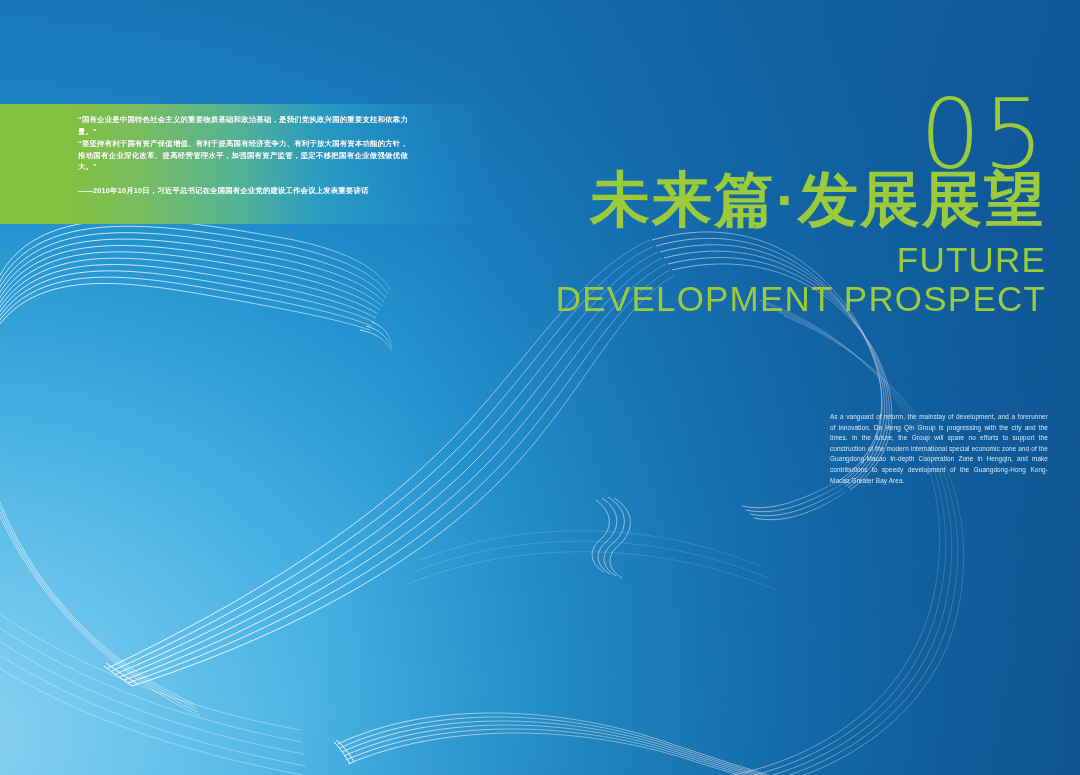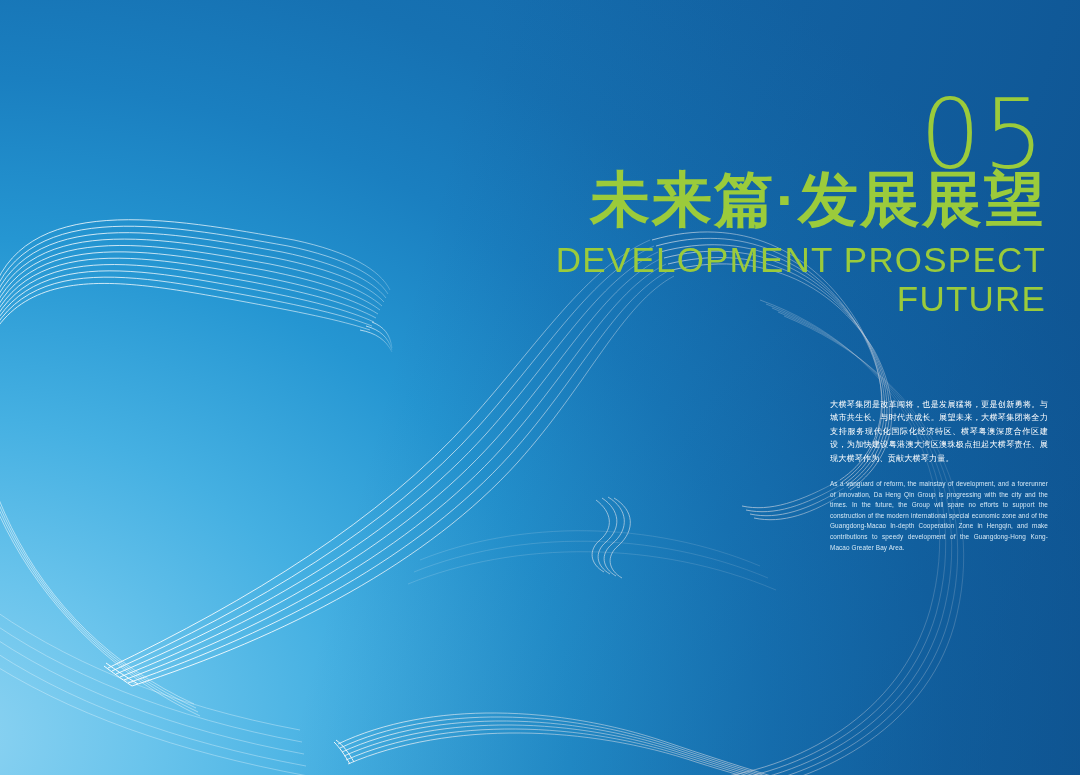--- a/index.html
+++ b/index.html
@@ -264,28 +264,34 @@
       <path d="M-20,656 C68,714 178,752 308,776"></path>
     </g>
 
     <g fill="none" stroke="#ffffff" stroke-width="0.6" opacity="0.28">
       <path d="M420,560 C520,520 650,520 760,566"></path>
       <path d="M414,572 C518,530 654,530 768,578"></path>
       <path d="M408,584 C516,540 658,540 776,590"></path>
     </g>
   </svg>
 
+  <div id="quote-box">
+    <div id="quote-inner">
+      <div class="quote-line quote-para">“国有企业是中国特色社会主义的重要物质基础和政治基础，是我们党执政兴国的重要支柱和依靠力量。”</div>
+      <div class="quote-line quote-para">“要坚持有利于国有资产保值增值、有利于提高国有经济竞争力、有利于放大国有资本功能的方针，推动国有企业深化改革、提高经营管理水平，加强国有资产监管，坚定不移把国有企业做强做优做大。”</div>
+      <div class="quote-attrib">——2016年10月10日，习近平总书记在全国国有企业党的建设工作会议上发表重要讲话</div>
+    </div>
+  </div>
 
   <div id="chapter">
     <span id="chapter-number">05</span>
     <span id="chapter-title-cn">未来篇·发展展望</span>
     <div id="chapter-title-en">
+      <span class="en-line">FUTURE</span>
       <span class="en-line">DEVELOPMENT PROSPECT</span>
-      <span class="en-line">FUTURE</span>
     </div>
   </div>
 
   <div id="body-copy">
-    <p id="copy-cn">大横琴集团是改革闯将，也是发展猛将，更是创新勇将。与城市共生长、与时代共成长。展望未来，大横琴集团将全力支持服务现代化国际化经济特区、横琴粤澳深度合作区建设，为加快建设粤港澳大湾区澳珠极点担起大横琴责任、展现大横琴作为、贡献大横琴力量。</p>
     <p id="copy-en">As a vanguard of reform, the mainstay of development, and a forerunner of innovation, Da Heng Qin Group is progressing with the city and the times. In the future, the Group will spare no efforts to support the construction of the modern international special economic zone and of the Guangdong-Macao In-depth Cooperation Zone in Hengqin, and make contributions to speedy development of the Guangdong-Hong Kong-Macao Greater Bay Area.</p>
   </div>
 
 </div>
 
 </body></html>

